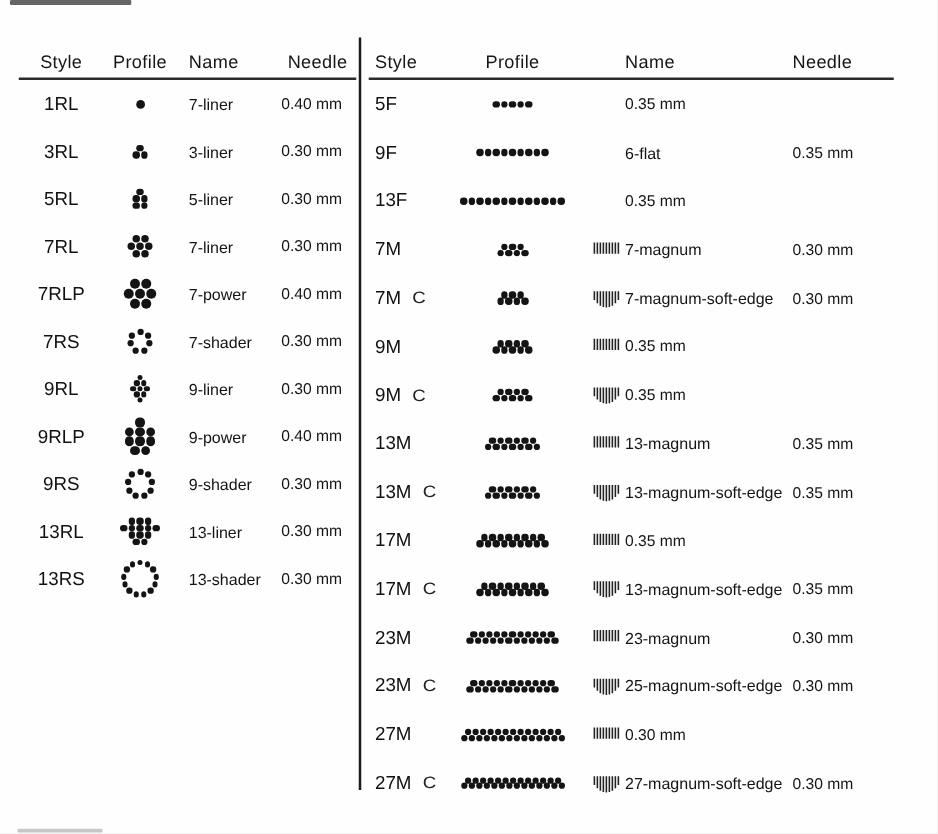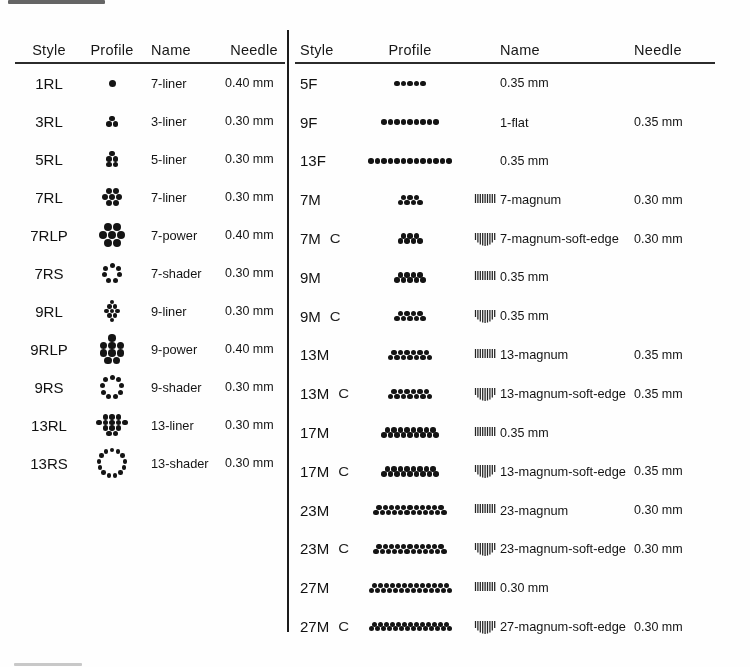--- a/index.html
+++ b/index.html
@@ -343,21 +343,21 @@
                 <span class="dot" style="width: 5.5px; height: 5.5px; margin: 0.5px;"></span>
                 <span class="dot" style="width: 5.5px; height: 5.5px; margin: 0.5px;"></span>
                 <span class="dot" style="width: 5.5px; height: 5.5px; margin: 0.5px;"></span>
                 <span class="dot" style="width: 5.5px; height: 5.5px; margin: 0.5px;"></span>
                 <span class="dot" style="width: 5.5px; height: 5.5px; margin: 0.5px;"></span>
                 <span class="dot" style="width: 5.5px; height: 5.5px; margin: 0.5px;"></span>
               </div>
             </div>
           </div>
           <div class="c-hatch"></div>
-          <div class="c-name">1-flat</div>
+          <div class="c-name">6-flat</div>
           <div class="c-needle">0.35 mm</div>
         </div>
         <div class="trow">
           <div class="c-style"><span>13F</span></div>
           <div class="c-profile">
             <div class="dots-col">
               <div class="dots-row">
                 <span class="dot" style="width: 5.5px; height: 5.5px; margin: 0.5px;"></span>
                 <span class="dot" style="width: 5.5px; height: 5.5px; margin: 0.5px;"></span>
                 <span class="dot" style="width: 5.5px; height: 5.5px; margin: 0.5px;"></span>
@@ -762,21 +762,21 @@
               <line x1="4.9" x2="4.9" y1="2" y2="11.5" stroke="#222" stroke-width="1.25"></line>
               <line x1="7.3" x2="7.3" y1="2" y2="13.5" stroke="#222" stroke-width="1.25"></line>
               <line x1="9.7" x2="9.7" y1="2" y2="14.5" stroke="#222" stroke-width="1.25"></line>
               <line x1="12.1" x2="12.1" y1="2" y2="15" stroke="#222" stroke-width="1.25"></line>
               <line x1="14.5" x2="14.5" y1="2" y2="14.5" stroke="#222" stroke-width="1.25"></line>
               <line x1="16.9" x2="16.9" y1="2" y2="13.5" stroke="#222" stroke-width="1.25"></line>
               <line x1="19.3" x2="19.3" y1="2" y2="11.5" stroke="#222" stroke-width="1.25"></line>
               <line x1="21.7" x2="21.7" y1="2" y2="9" stroke="#222" stroke-width="1.25"></line>
             </svg>
           </div>
-          <div class="c-name">23-magnum-soft-edge</div>
+          <div class="c-name">25-magnum-soft-edge</div>
           <div class="c-needle">0.30 mm</div>
         </div>
         <div class="trow">
           <div class="c-style"><span>27M</span></div>
           <div class="c-profile">
             <div class="dots-col">
               <div class="dots-row">
                 <span class="dot" style="width: 5px; height: 5px; margin: 0.5px;"></span>
                 <span class="dot" style="width: 5px; height: 5px; margin: 0.5px;"></span>
                 <span class="dot" style="width: 5px; height: 5px; margin: 0.5px;"></span>

